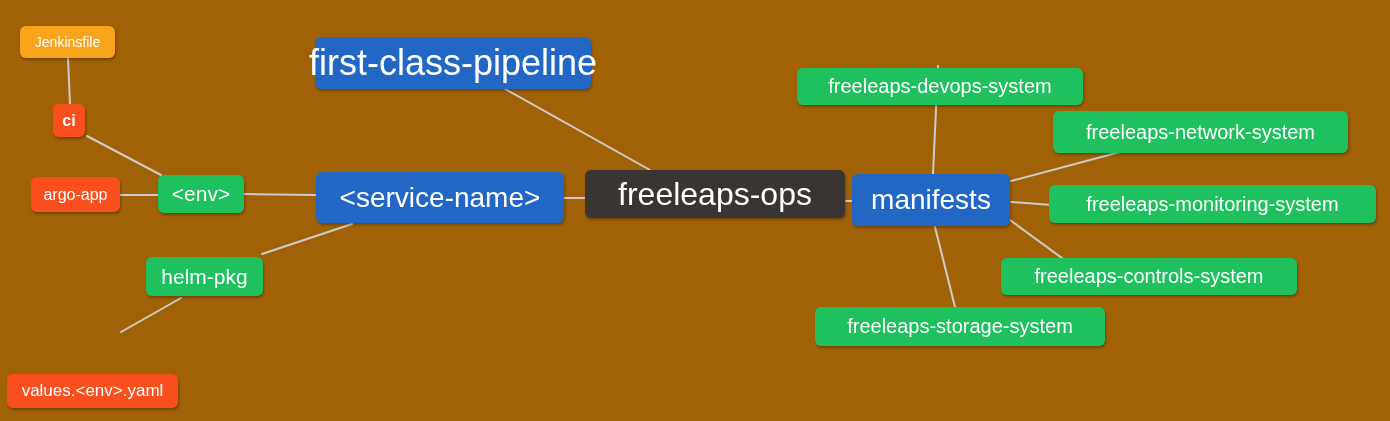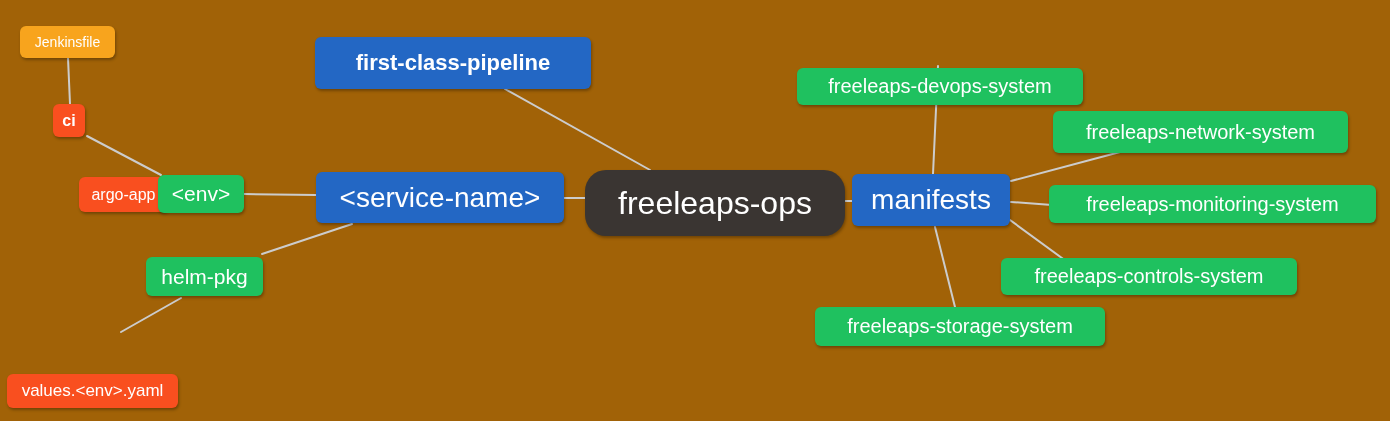--- a/index.html
+++ b/index.html
@@ -58,39 +58,39 @@
       <line x1="1010" y1="220" x2="1066" y2="261" stroke="#CCCCCC" stroke-width="2" stroke-linecap="round"></line>
       <line x1="935" y1="227" x2="955" y2="307" stroke="#CCCCCC" stroke-width="2" stroke-linecap="round"></line>
     </svg>
   <div>
       <div class="node" style="left: 20px; top: 26px; width: 95px; height: 32px; font-size: 14px; font-weight: 400; background: rgb(248, 164, 29); color: rgb(255, 255, 255);">
         <span class="label">Jenkinsfile</span>
       </div>
       <div class="node" style="left: 53px; top: 104px; width: 32px; height: 33px; font-size: 16px; font-weight: 700; background: rgb(249, 79, 31); color: rgb(255, 255, 255);">
         <span class="label">ci</span>
       </div>
-      <div class="node" style="left: 31px; top: 177px; width: 89px; height: 35px; font-size: 16px; font-weight: 400; background: rgb(249, 79, 31); color: rgb(255, 255, 255); margin-left: 48px;">
+      <div class="node" style="left: 31px; top: 177px; width: 89px; height: 35px; font-size: 16px; font-weight: 400; background: rgb(249, 79, 31); color: rgb(255, 255, 255);">
         <span class="label">argo-app</span>
       </div>
       <div class="node" style="left: 158px; top: 175px; width: 86px; height: 38px; font-size: 21px; font-weight: 400; background: rgb(31, 193, 95); color: rgb(255, 255, 255);">
         <span class="label">&lt;env&gt;</span>
       </div>
       <div class="node" style="left: 146px; top: 257px; width: 117px; height: 39px; font-size: 21px; font-weight: 400; background: rgb(31, 193, 95); color: rgb(255, 255, 255);">
         <span class="label">helm-pkg</span>
       </div>
       <div class="node" style="left: 7px; top: 332px; width: 171px; height: 34px; font-size: 17px; font-weight: 400; background: rgb(249, 79, 31); color: rgb(255, 255, 255); margin-top: 42px;">
         <span class="label">values.&lt;env&gt;.yaml</span>
       </div>
-      <div class="node" style="left: 315px; top: 37px; width: 276px; height: 52px; font-size: 22px; font-weight: 700; background: rgb(35, 103, 196); color: rgb(255, 255, 255);">
+      <div class="node" style="left: 315px; top: 37px; width: 276px; height: 52px; font-size: 36px; font-weight: 400; background: rgb(35, 103, 196); color: rgb(255, 255, 255);">
         <span class="label">first-class-pipeline</span>
       </div>
       <div class="node" style="left: 316px; top: 172px; width: 248px; height: 51px; font-size: 28px; font-weight: 400; background: rgb(35, 103, 196); color: rgb(255, 255, 255);">
         <span class="label">&lt;service-name&gt;</span>
       </div>
-      <div class="node" style="left: 585px; top: 170px; width: 260px; height: 66px; font-size: 32px; font-weight: 400; background: rgb(58, 53, 50); color: rgb(255, 255, 255); border-radius: 21px;">
+      <div class="node" style="left: 585px; top: 170px; width: 260px; height: 48px; font-size: 32px; font-weight: 400; background: rgb(58, 53, 50); color: rgb(255, 255, 255);">
         <span class="label">freeleaps-ops</span>
       </div>
       <div class="node" style="left: 852px; top: 174px; width: 158px; height: 52px; font-size: 28px; font-weight: 400; background: rgb(35, 103, 196); color: rgb(255, 255, 255);">
         <span class="label">manifests</span>
       </div>
       <div class="node" style="left: 797px; top: 28px; width: 286px; height: 37px; font-size: 20px; font-weight: 400; background: rgb(31, 193, 95); color: rgb(255, 255, 255); margin-top: 40px;">
         <span class="label">freeleaps-devops-system</span>
       </div>
       <div class="node" style="left: 1053px; top: 111px; width: 295px; height: 42px; font-size: 20px; font-weight: 400; background: rgb(31, 193, 95); color: rgb(255, 255, 255);">
         <span class="label">freeleaps-network-system</span>

